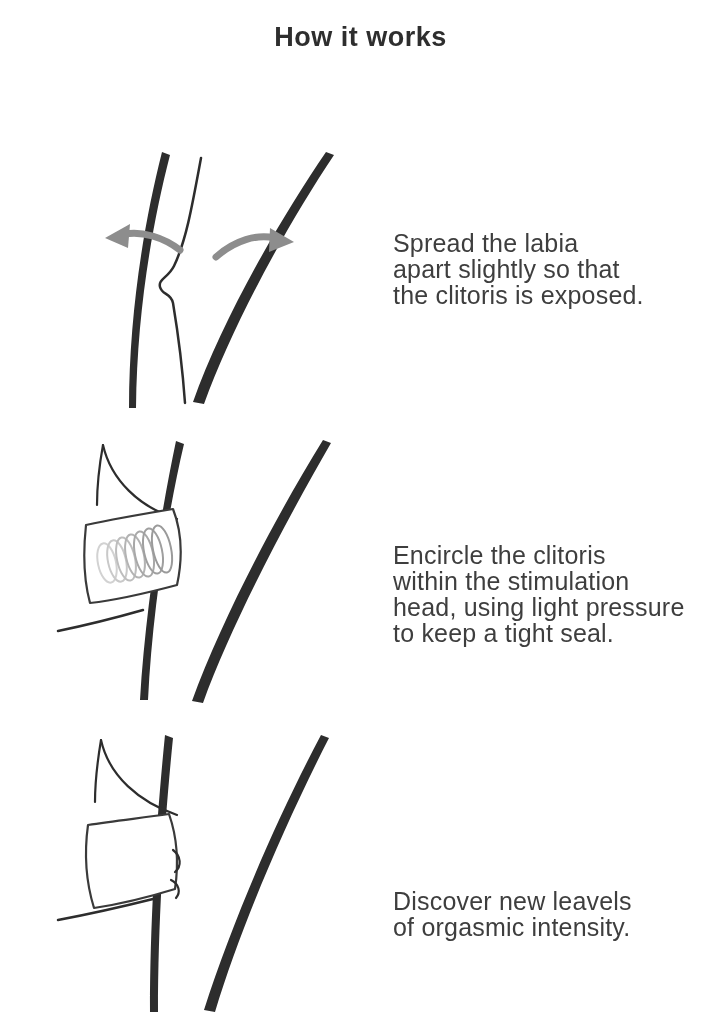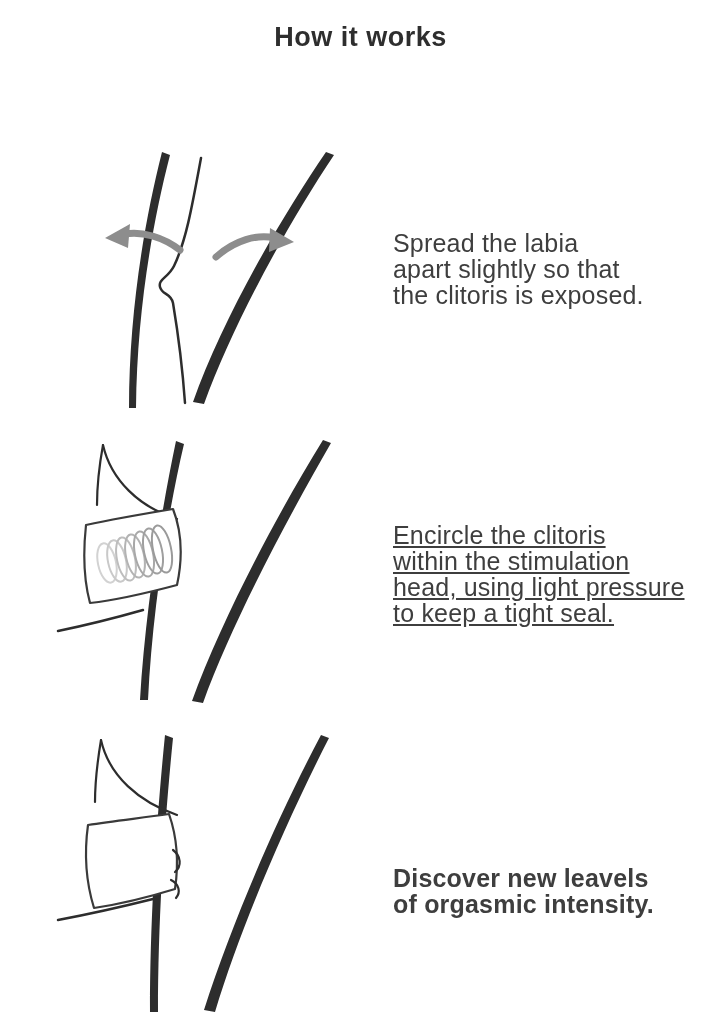--- a/index.html
+++ b/index.html
@@ -31,22 +31,22 @@
     position: absolute;
     left: 393px;
     width: 300px;
     font-size: 25px;
     line-height: 26px;
     letter-spacing: 0.2px;
     color: #3e3e3e;
     white-space: pre-line;
   }
   .cap-1 { top: 230px; }
-  .cap-2 { top: 522px; text-decoration: underline; }
-  .cap-3 { top: 865px; font-weight: bold; }
+  .cap-2 { top: 542px; }
+  .cap-3 { top: 888px; }
 </style>
 </head>
 <body>
 
 <div class="page">
 
   <div class="title">How it works</div>
 
   <div class="figure fig-1">
     <svg width="270" height="270" viewBox="0 0 270 270">

